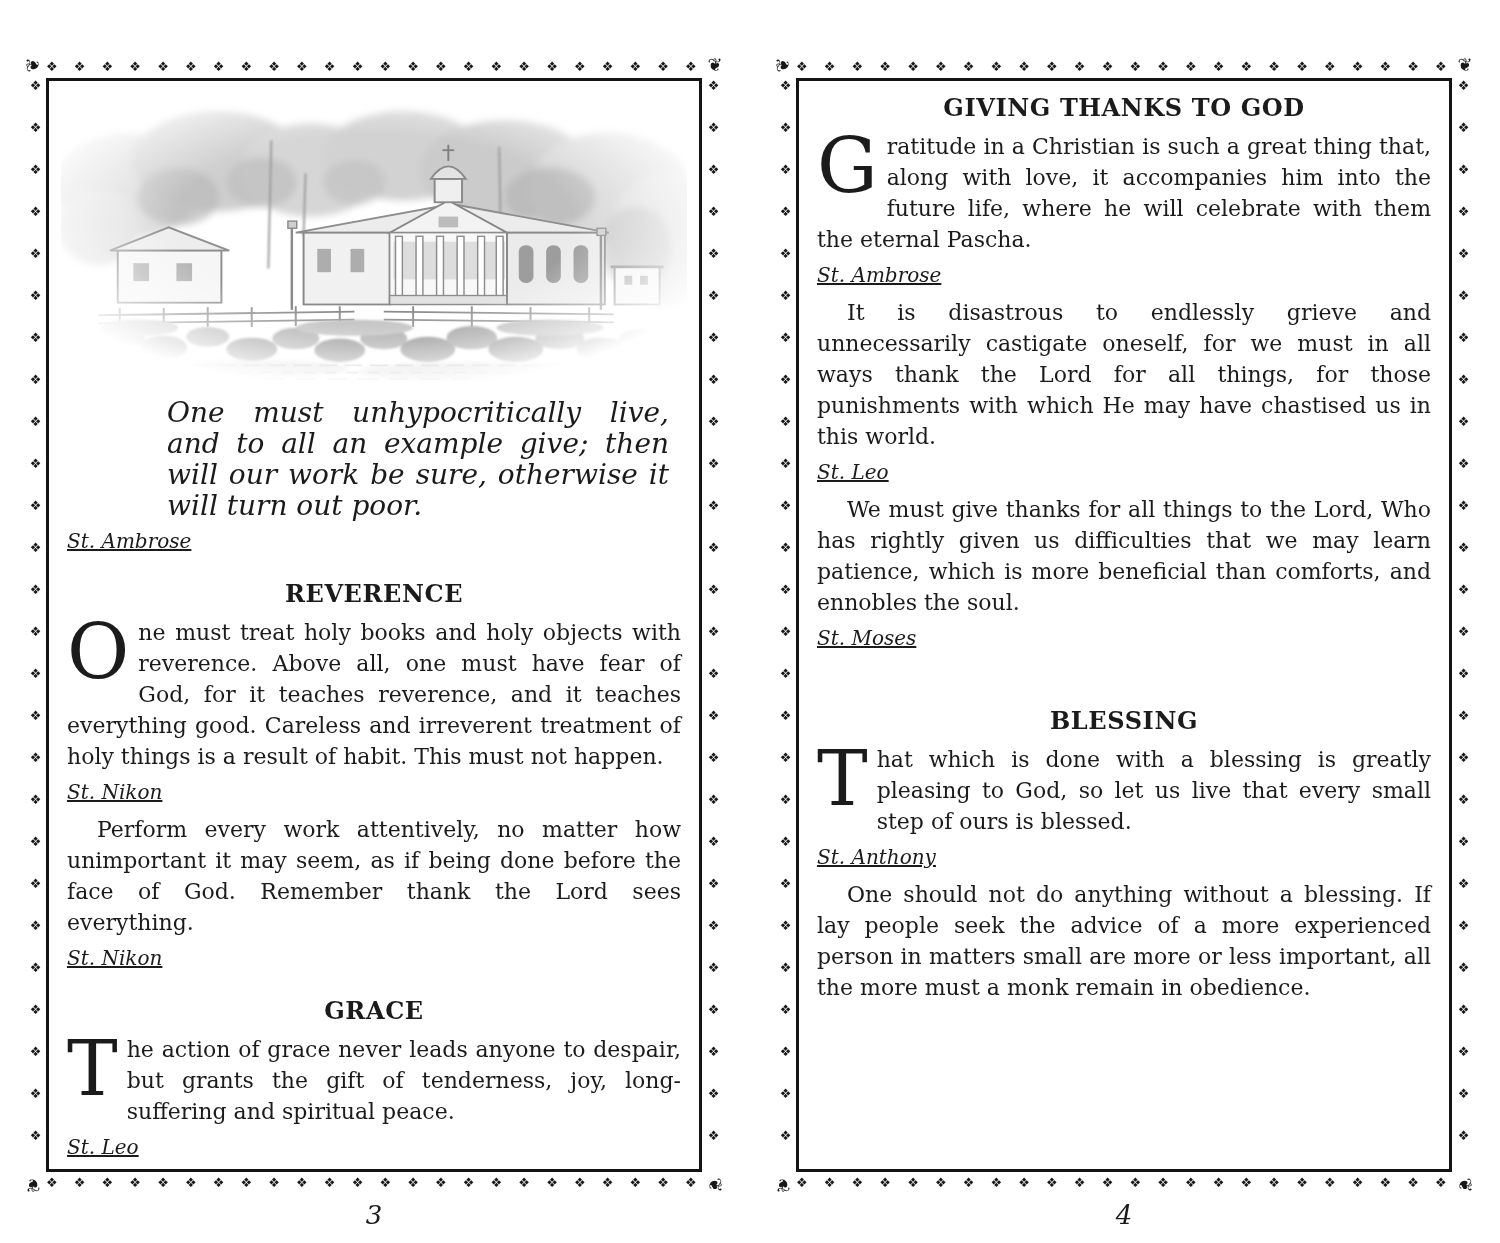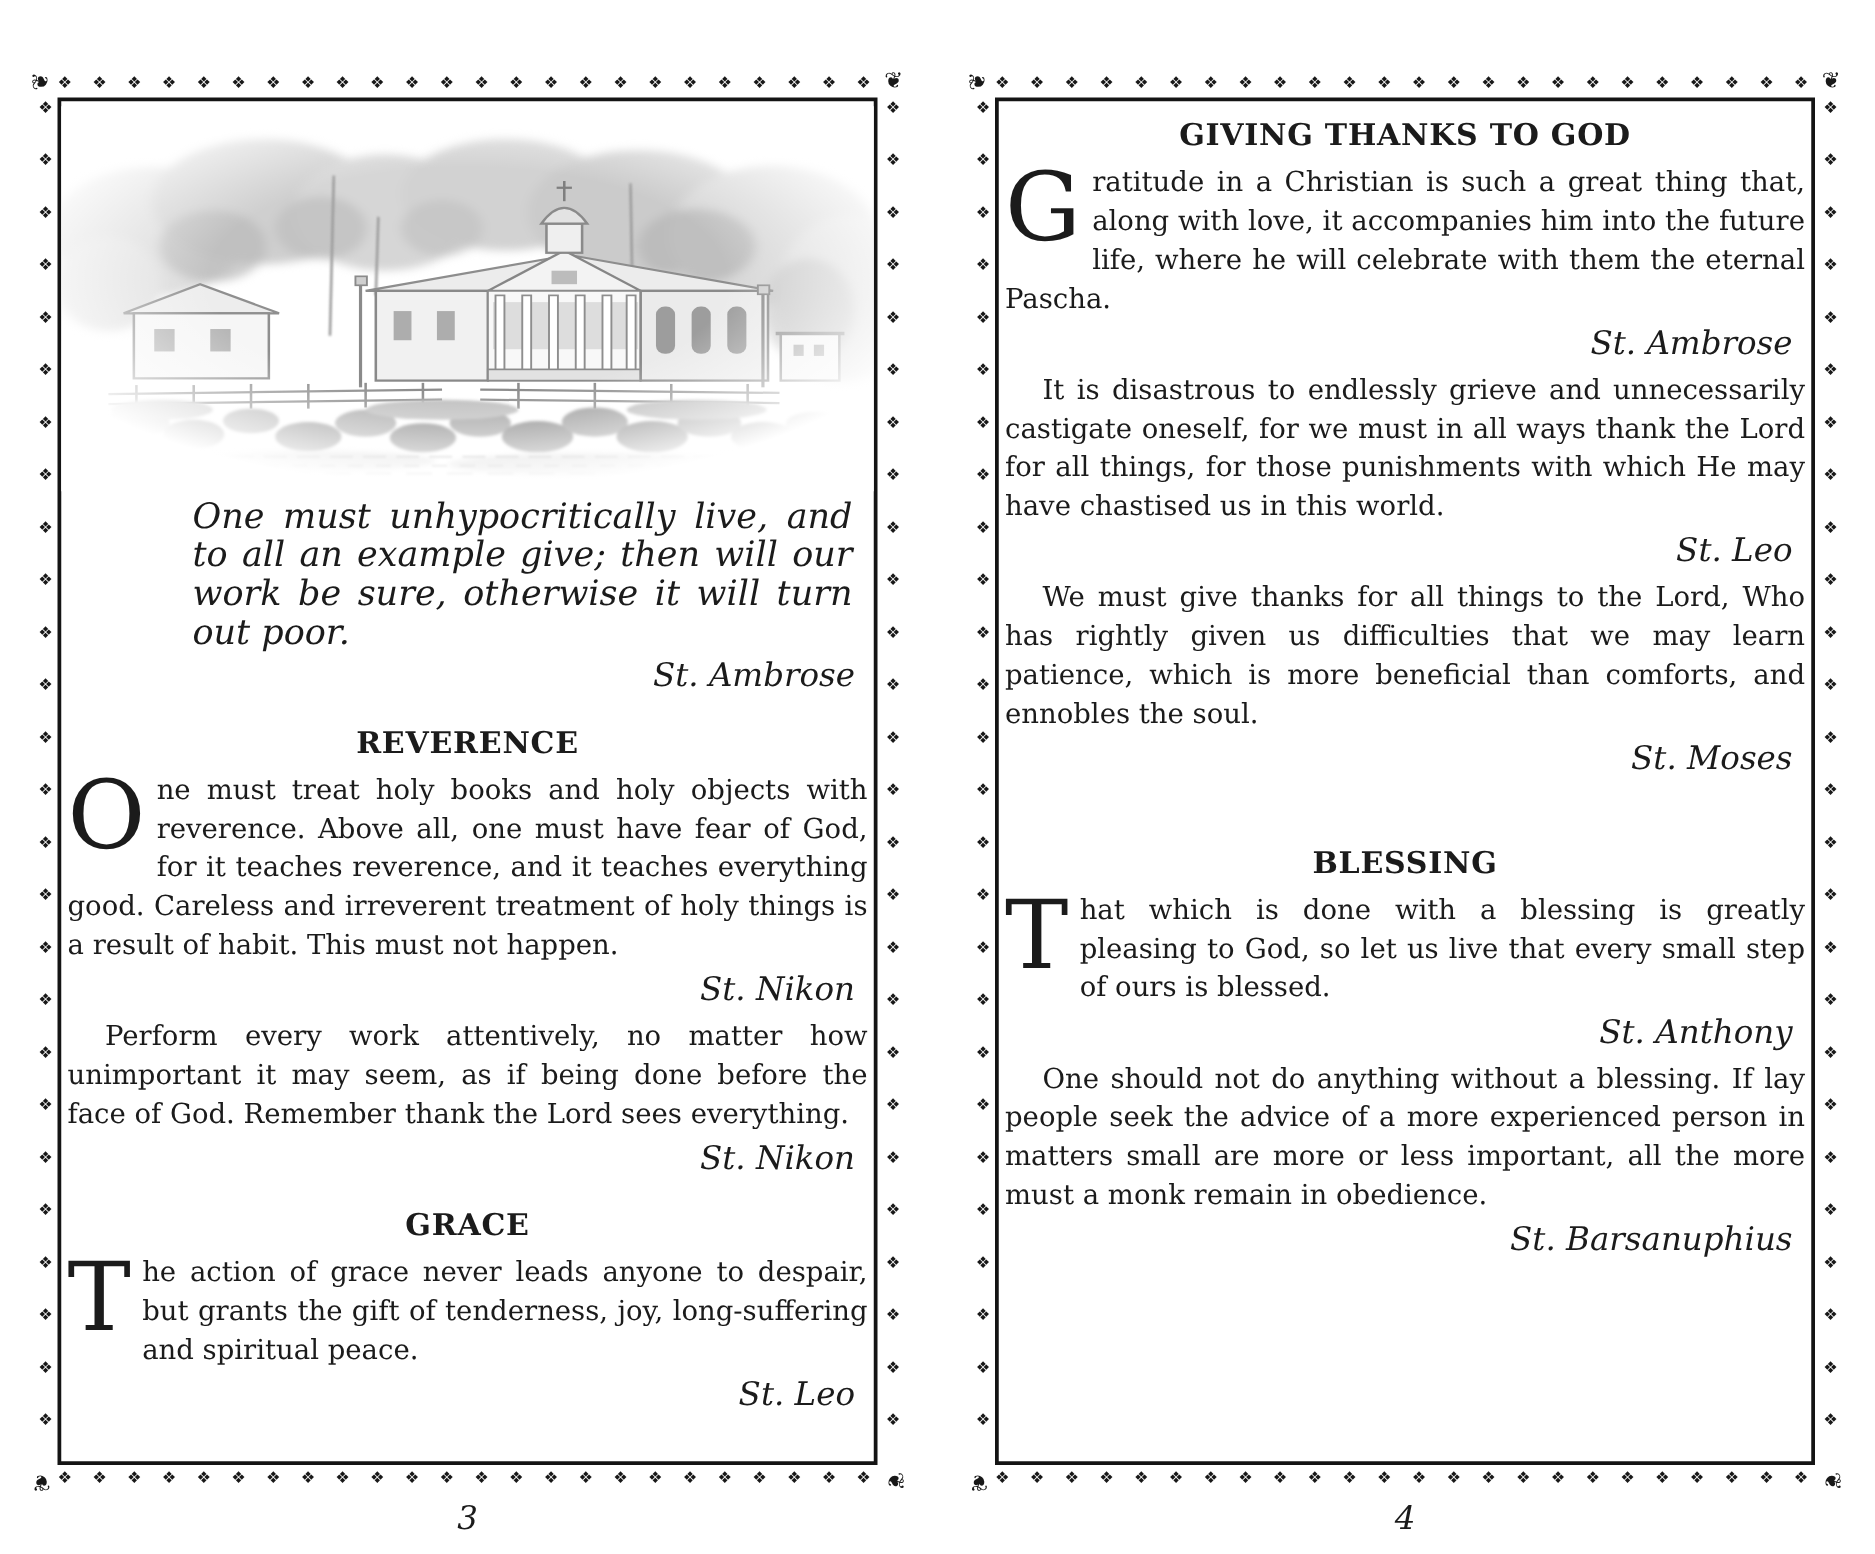--- a/index.html
+++ b/index.html
@@ -32,37 +32,37 @@
     line-height:22px; text-align:center; color:#181818; user-select:none;
   }
   .orn-tl { top:-2px; left:-2px;  transform:rotate(-90deg); }
   .orn-tr { top:-2px; right:-2px; }
   .orn-bl { bottom:-2px; left:-2px;  transform:rotate(180deg); }
   .orn-br { bottom:-2px; right:-2px; transform:rotate(90deg); }
 
   
   .inner {
     position:absolute; inset:22px; border:3.5px solid #141414;
-    padding:10px 5px 6px; overflow:hidden;
+    padding:10px 18px 6px; overflow:hidden;
   }
 
   .illustration { position:relative; height:296px; margin:0 -6px 10px; }
   .illustration svg { display:block; width:100%; height:100%; }
   .vignette {
     position:absolute; inset:-6px; pointer-events:none;
     background:radial-gradient(ellipse 60% 56% at 50% 45%, rgba(255,255,255,0) 52%, #ffffff 96%);
   }
 
   .epigraph {
     font-style:italic; text-align:justify; font-size:28px; line-height:31px;
     margin:2px 12px 0 100px;
   }
   .attribution {
-    clear:both; text-align:right; font-style:italic;
-    font-size:26px; line-height:28px; margin:6px 10px 0 0;
+    clear:both; text-align:left; font-style:italic;
+    font-size:20px; line-height:28px; margin:6px 10px 0 0;text-decoration:underline;
   }
   .heading {
     text-align:center; font-weight:bold; font-size:24px;
     letter-spacing:0.6px; margin:24px 0 8px; line-height:30px;
   }
   .heading.first { margin-top:2px; }
   .heading.gap   { margin-top:54px; }
   .para {
     text-align:justify; font-size:22px; line-height:31px; margin:8px 0 0;
   }
@@ -238,16 +238,15 @@
     <div class="attribution">St. Ambrose</div>
     <p class="para indent">It is disastrous to endlessly grieve and unnecessarily castigate oneself, for we must in all ways thank the Lord for all things, for those punishments with which He may have chastised us in this world.</p>
     <div class="attribution">St. Leo</div>
     <p class="para indent">We must give thanks for all things to the Lord, Who has rightly given us difficulties that we may learn patience, which is more beneficial than comforts, and ennobles the soul.</p>
     <div class="attribution">St. Moses</div>
 
     <h2 class="heading gap">BLESSING</h2>
     <p class="para"><span class="dropcap">T</span><span>hat which is done with a blessing is greatly pleasing to God, so let us live that every small step of ours is blessed.</span></p>
     <div class="attribution">St. Anthony</div>
     <p class="para indent">One should not do anything without a blessing. If lay people seek the advice of a more experienced person in matters small are more or less important, all the more must a monk remain in obedience.</p>
-    <div class="attribution">St. Barsanuphius</div>
   </div>
 </div>
 <div class="folio" id="folio-right">4</div>
 
 </body></html>

